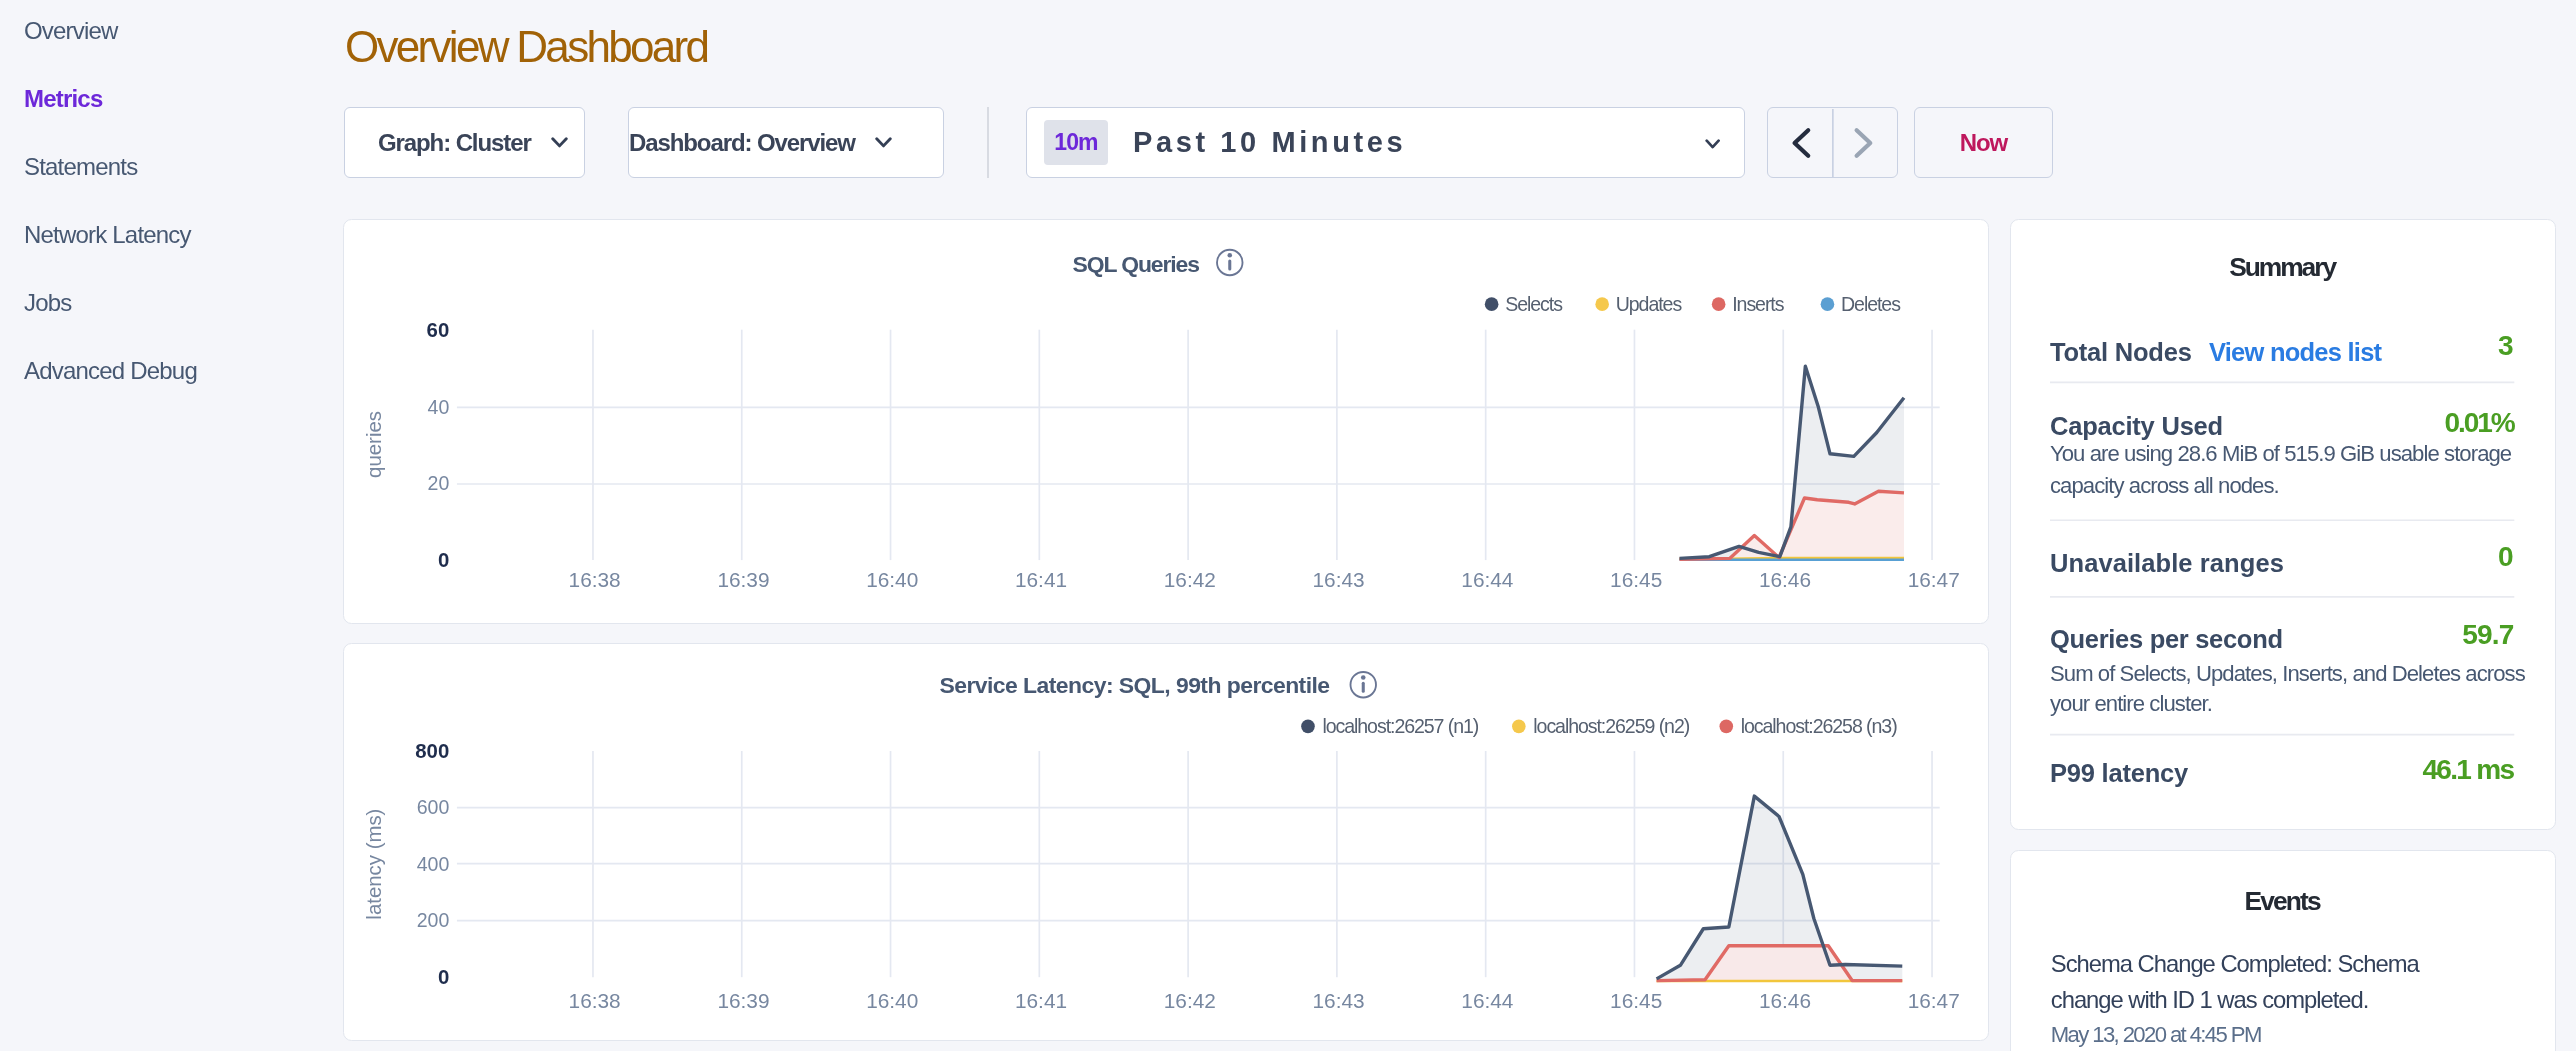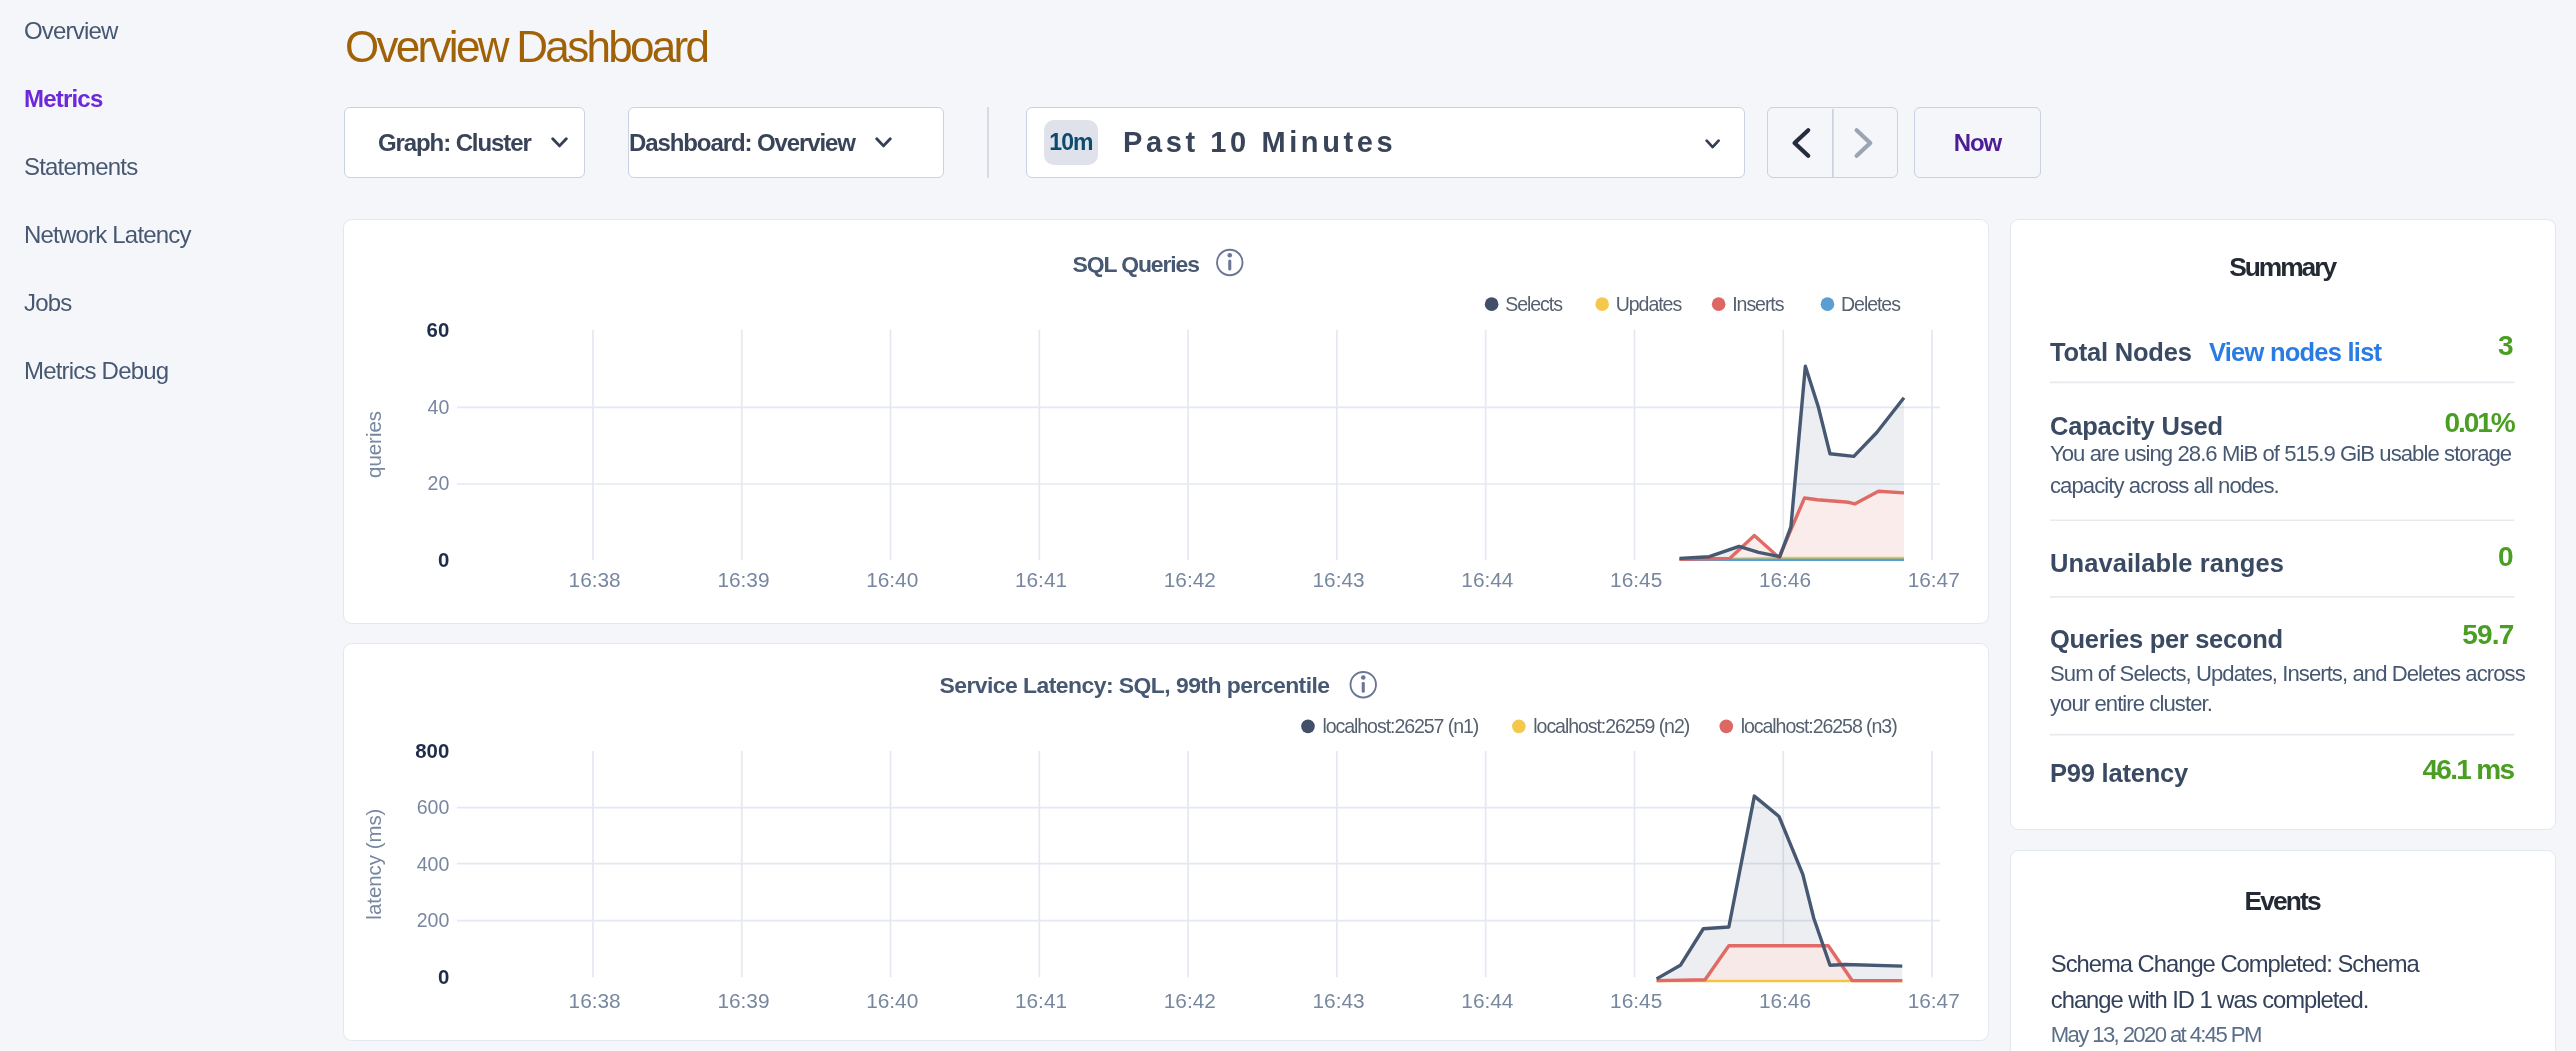--- a/index.html
+++ b/index.html
@@ -13,34 +13,34 @@
   .nav .active { color:#6d28d9; font-weight:bold; }
   
   .pagetitle { position:absolute; left:345px; top:22px; font-size:44px;
     letter-spacing:-2.7px; color:#a16207; }
   
   .btn { position:absolute; top:107px; height:71px; background:#fff;
     border:1.7px solid #c9d1e2; border-radius:6px; display:flex; align-items:center;
     color:#3a4458; font-weight:bold; font-size:24px; letter-spacing:-1.1px; }
   .ghost { background:transparent; }
   .vdiv { position:absolute; left:987px; top:107px; width:1.7px; height:71px; background:#d8dbe2; }
-  .badge10 { background:#dfe2ea; border-radius:10px; font-size:23px; font-weight:bold; letter-spacing:-0.9px;
-    color:#0c4a6e; width:54px; height:45px; display:flex; align-items:center; justify-content:center; }
+  .badge10 { background:#dfe2ea; border-radius:4px; font-size:23px; font-weight:bold; letter-spacing:-0.9px;
+    color:#6d28d9; width:64px; height:45px; display:flex; align-items:center; justify-content:center; }
   
   .card { position:absolute; background:#fff; border:1.7px solid #e2e6ee; border-radius:8.5px; }
 </style>
 </head>
 <body>
 <div class="nav" style="margin-top:-3.4px;">
   <div>Overview</div>
   <div class="active">Metrics</div>
   <div>Statements</div>
   <div>Network Latency</div>
   <div>Jobs</div>
-  <div>Metrics Debug</div>
+  <div>Advanced Debug</div>
 </div>
 
 <div class="pagetitle">Overview Dashboard</div>
 
 <div class="btn" style="left:344px; width:241px; padding-left:33px;">Graph: Cluster
   <svg width="17" height="11" viewBox="0 0 20 13" style="margin-left:20.4px;">
       <path d="M2 2 L10 10.5 L18 2" fill="none" stroke="#343f55" stroke-width="3.4" stroke-linecap="round" stroke-linejoin="round"></path>
     </svg></div>
 <div class="btn" style="left:628px; width:316px; ">Dashboard: Overview
   <svg width="17" height="11" viewBox="0 0 20 13" style="margin-left:20.4px;">
@@ -54,21 +54,21 @@
       <path d="M2 2 L9 9.5 L16 2" fill="none" stroke="#343f55" stroke-width="3.2" stroke-linecap="round" stroke-linejoin="round"></path>
     </svg>
 </div>
 <div class="btn ghost" style="left:1767px; width:131px;">
   <svg width="128" height="68" viewBox="0 0 150 80">
     <line x1="76" y1="0" x2="76" y2="80" stroke="#c9d1e2" stroke-width="2"></line>
     <path d="M47 25 L31 40 L47 55" fill="none" stroke="#242c3e" stroke-width="5" stroke-linecap="round" stroke-linejoin="round"></path>
     <path d="M104 25 L120 40 L104 55" fill="none" stroke="#9aa5b4" stroke-width="5" stroke-linecap="round" stroke-linejoin="round"></path>
   </svg>
 </div>
-<div class="btn ghost" style="left:1914px; width:127px; justify-content:center; color:#4c1d95;">Now</div>
+<div class="btn ghost" style="left:1914px; width:139px; justify-content:center; color:#be185d;">Now</div>
 
 <div class="card" style="left:343px; top:219px; width:1646px; height:405px;"></div>
 <svg class="abs" style="left:343px; top:219px;" width="1646" height="405" viewBox="403 258 1936 476">
   <g font-family="Liberation Sans, sans-serif">
   <text x="1261" y="320" font-size="27" font-weight="bold" fill="#475872" letter-spacing="-1.3">SQL Queries</text>
   <circle cx="1446" cy="309" r="15" fill="none" stroke="#6a7694" stroke-width="2.2"></circle>
   <circle cx="1446" cy="300.5" r="2.7" fill="#6a7694"></circle>
   <rect x="1444.2" y="305.5" width="3.6" height="13" rx="1.8" fill="#6a7694"></rect>
 
   <g font-size="23" fill="#566070" letter-spacing="-1.25">

